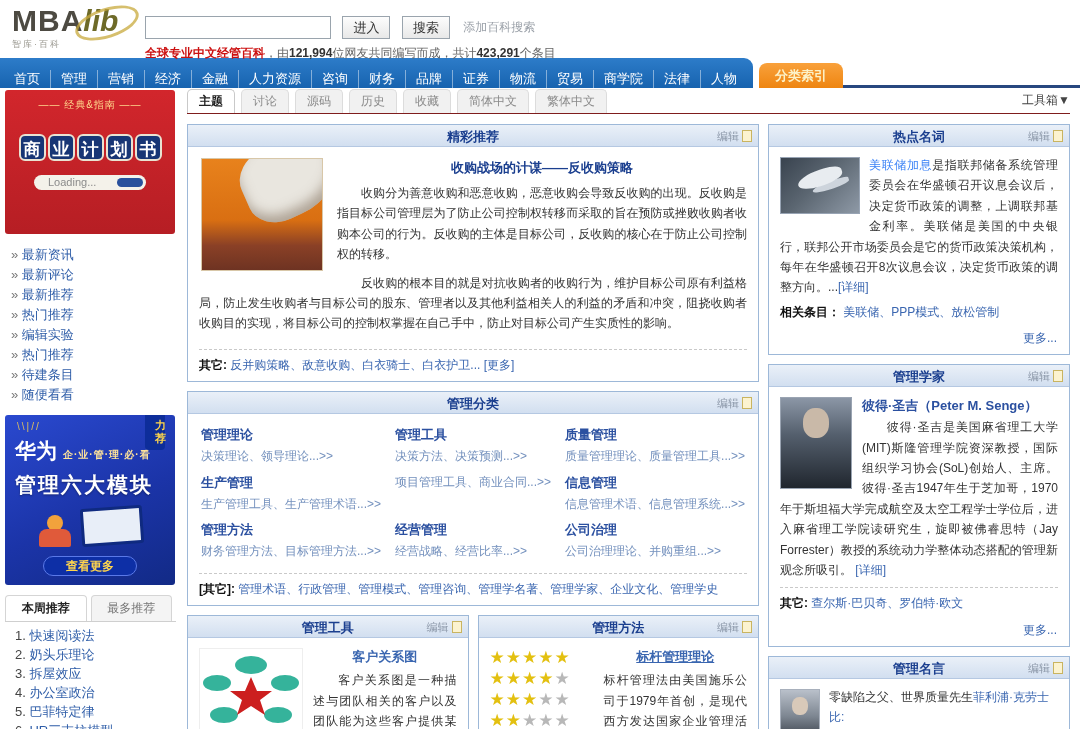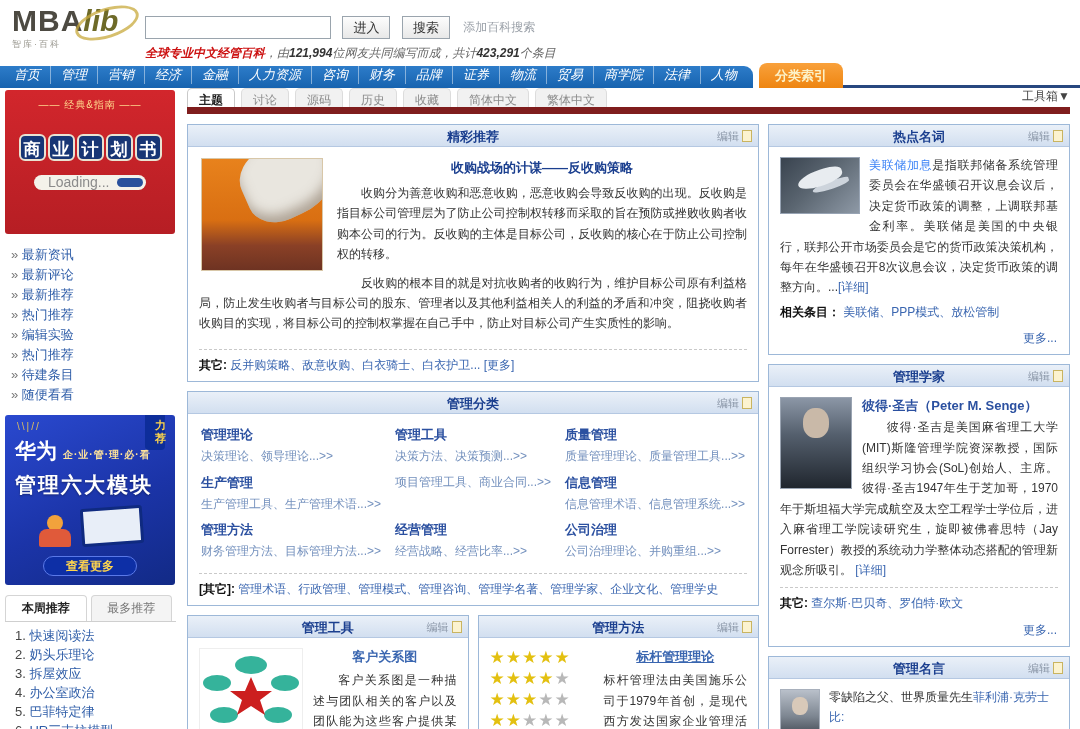--- a/index.html
+++ b/index.html
@@ -11,49 +11,49 @@
   .hdr { position:relative; height:60px; }
   .logo { position:absolute; left:12px; top:6px; line-height:1; cursor:pointer; }
   .logo .mba { font-size:30px; font-weight:bold; color:#4d4a42; letter-spacing:1px; }
   .logo .lib { font-size:30px; font-weight:bold; font-style:italic; color:#6e6a28; position:relative; }
   .logo .ring { position:absolute; left:62px; top:2px; width:66px; height:30px; border:3px solid #c8a93c; border-radius:50%; transform:rotate(-18deg); opacity:.75; pointer-events:none; }
   .logo .sub { font-size:9px; color:#9a9890; margin-top:4px; letter-spacing:2px; }
   .search-row { position:absolute; left:145px; top:16px; white-space:nowrap; }
   .search-input { width:186px; height:23px; border:1px solid #9aa4ad; padding:0 5px; font-size:12px; vertical-align:middle; }
   .btn { display:inline-block; height:23px; line-height:21px; padding:0 10px; margin-left:7px; background:linear-gradient(#fdfdfd,#e8e8e8); border:1px solid #9aa4ad; font-size:13px; color:#333; vertical-align:middle; cursor:pointer; }
   .search-hint { font-size:12px; color:#9aa0a8; margin-left:9px; vertical-align:middle; }
-  .tagline { position:absolute; left:145px; top:45px; font-size:12px; color:#666;font-style:italic; }
+  .tagline { position:absolute; left:145px; top:45px; font-size:12px; color:#666; }
   .tagline .lead { color:#cc1111; font-weight:bold; }
   .tagline b { color:#333; }
 
   
   .nav { display:flex; align-items:flex-end; height:28px; }
-  .nav-bar { display:flex; align-items:flex-start; height:22px; background:linear-gradient(#2d7cc9,#1763af); border-radius:0 9px 0 0; padding:0 6px 0 4px;font-style:italic; }
+  .nav-bar { display:flex; align-items:flex-end; height:30px; background:linear-gradient(#2d7cc9,#1763af); border-radius:0 9px 0 0; padding:0 6px 0 4px; }
   .nav-item { color:#fff; font-size:13px; padding:0 10px; border-right:1px solid rgba(255,255,255,.45); cursor:pointer; white-space:nowrap; }
   .nav-item:last-child { border-right:none; }
   .nav-tab-orange { height:25px; line-height:25px; margin-left:6px; padding:0 16px; background:linear-gradient(#f9a13b,#ee8511); color:#fcf2c8; font-size:13px; font-weight:bold; border-radius:8px 8px 0 0; cursor:pointer; }
   .nav-line { flex:1; height:3px; background:#27477f; }
 
   
   .page { display:flex; align-items:flex-start; }
   .sidebar { width:180px; padding:2px 4px 0 5px; flex:none; }
   .main { flex:1; padding:0 10px 0 7px; min-width:0; }
 
   
-  .ptabs { display:flex; height:26px; border-bottom:7px solid #7f1d1d; margin-bottom:10px; }
+  .ptabs { display:flex; align-items:flex-end; height:26px; border-bottom:1px solid #7f1d1d; margin-bottom:10px; }
   .ptab { font-size:12px; color:#8a8a8a; background:#f1f1f1; border:1px solid #dcdcdc; border-bottom:none; border-radius:5px 5px 0 0; padding:3px 11px; margin-right:6px; cursor:pointer; white-space:nowrap; }
   .ptab.active { background:#fff; color:#222; font-weight:bold; border-color:#c9c9c9; }
   .toolbox { margin-left:auto; font-size:12px; color:#444; cursor:pointer; padding-bottom:4px; }
 
   
   .ad1 { width:170px; height:144px; background:linear-gradient(#d2262c,#b61e24); border-radius:3px; text-align:center; padding-top:8px; cursor:pointer; }
   .ad1-top { color:#ffd98e; font-size:10px; letter-spacing:1px; }
   .ad1-chars { margin:22px 4px 12px; }
   .ad1-chars span { display:inline-block; width:27px; height:27px; line-height:27px; margin:0 1px; background:#173575; color:#fff; font-size:17px; font-weight:bold; border-radius:6px; border:2px solid #e9e3d2; }
-  .ad1-load { width:112px; height:15px; margin:14px auto 0; background:#f4f2ea; border-radius:8px; position:relative; font-size:14px; color:#8b8b8b; line-height:15px; text-align:left; padding-left:14px; }
+  .ad1-load { width:112px; height:15px; margin:14px auto 0; background:#f4f2ea; border-radius:8px; position:relative; font-size:11px; color:#8b8b8b; line-height:15px; text-align:left; padding-left:14px; }
   .ad1-load::after { content:""; position:absolute; right:3px; top:3px; width:26px; height:9px; background:#29509c; border-radius:5px; }
 
   
   .smenu { list-style:none; padding:9px 2px 8px 6px; }
   .smenu li { font-size:13px; line-height:16px; margin:4px 0; cursor:pointer; }
   .smenu li::before { content:"» "; color:#777; }
   .smenu li span { color:#2e5da8; }
 
   
   .ad2 { position:relative; width:170px; height:170px; background:linear-gradient(155deg,#2a49cf 0%,#1b34a8 55%,#122a86 100%); border-radius:3px; overflow:hidden; color:#fff; padding:10px 10px 0; cursor:pointer; }

